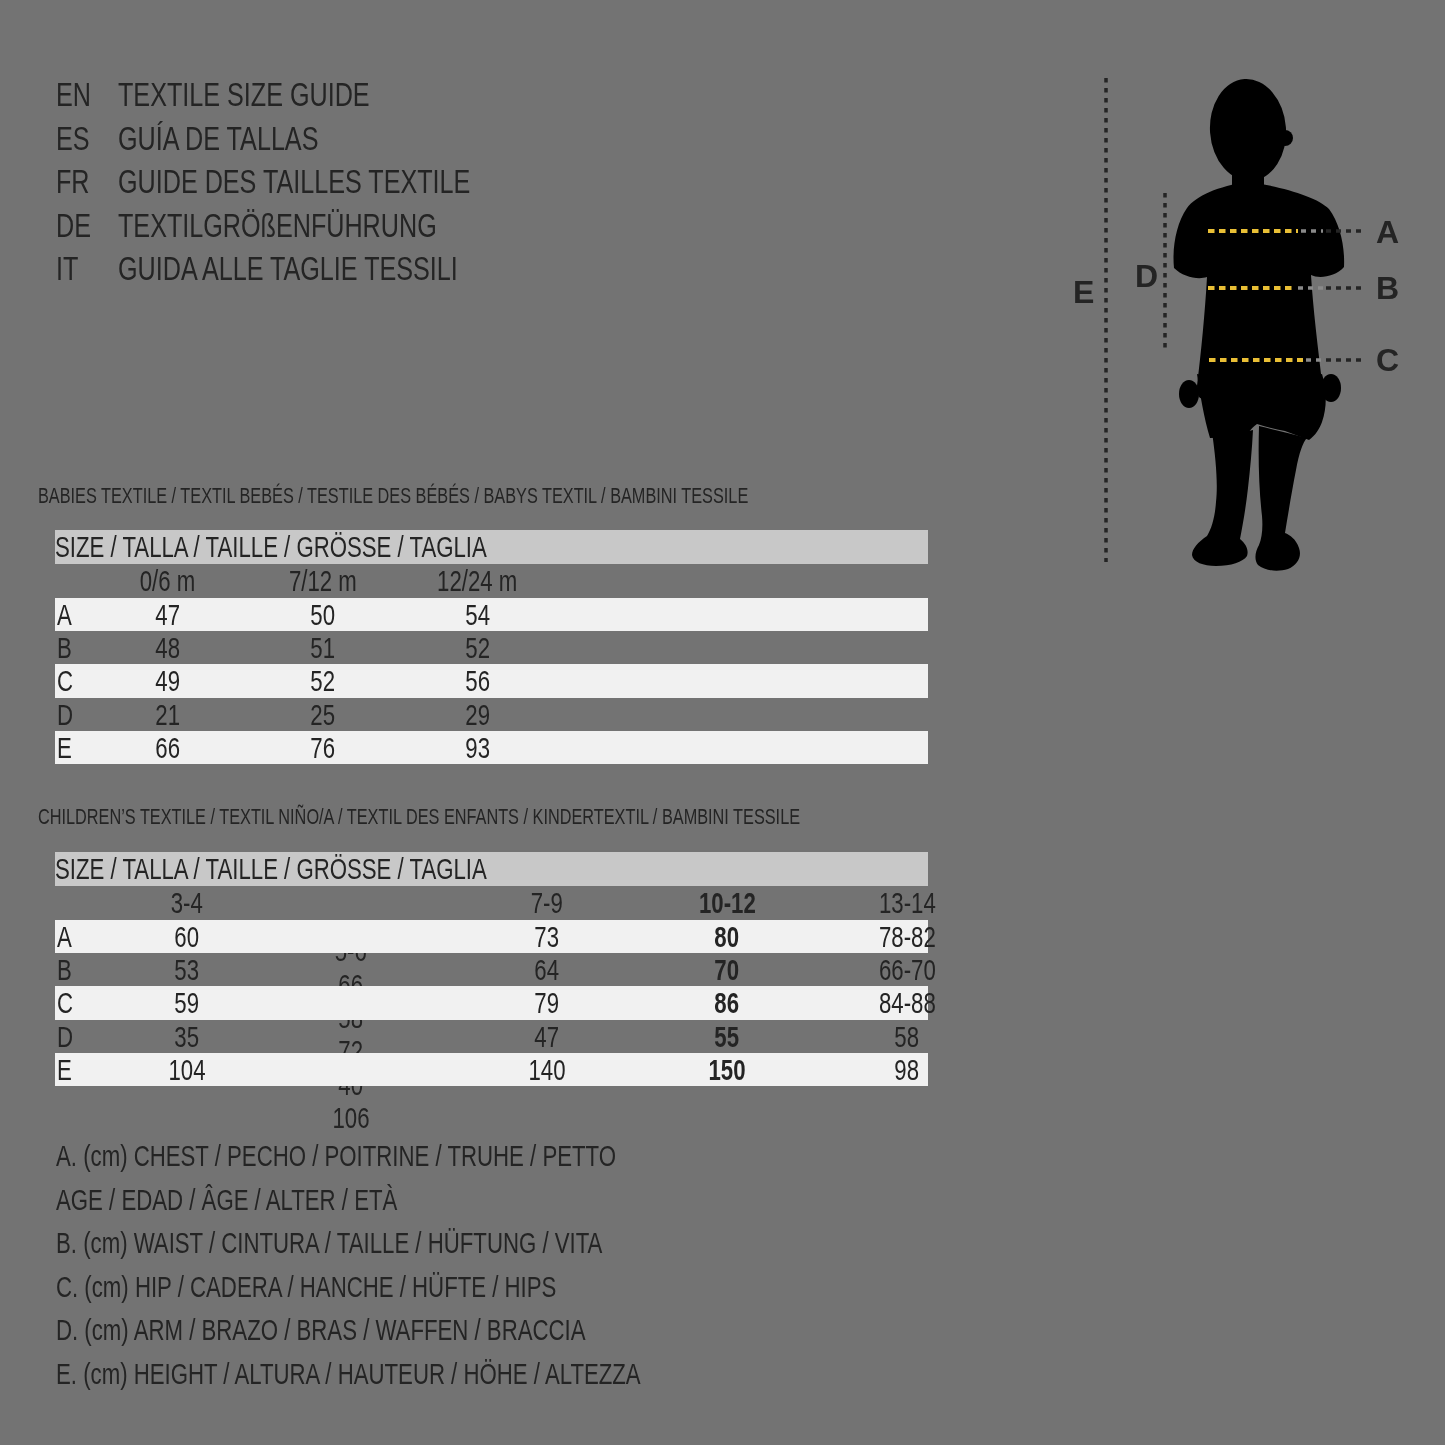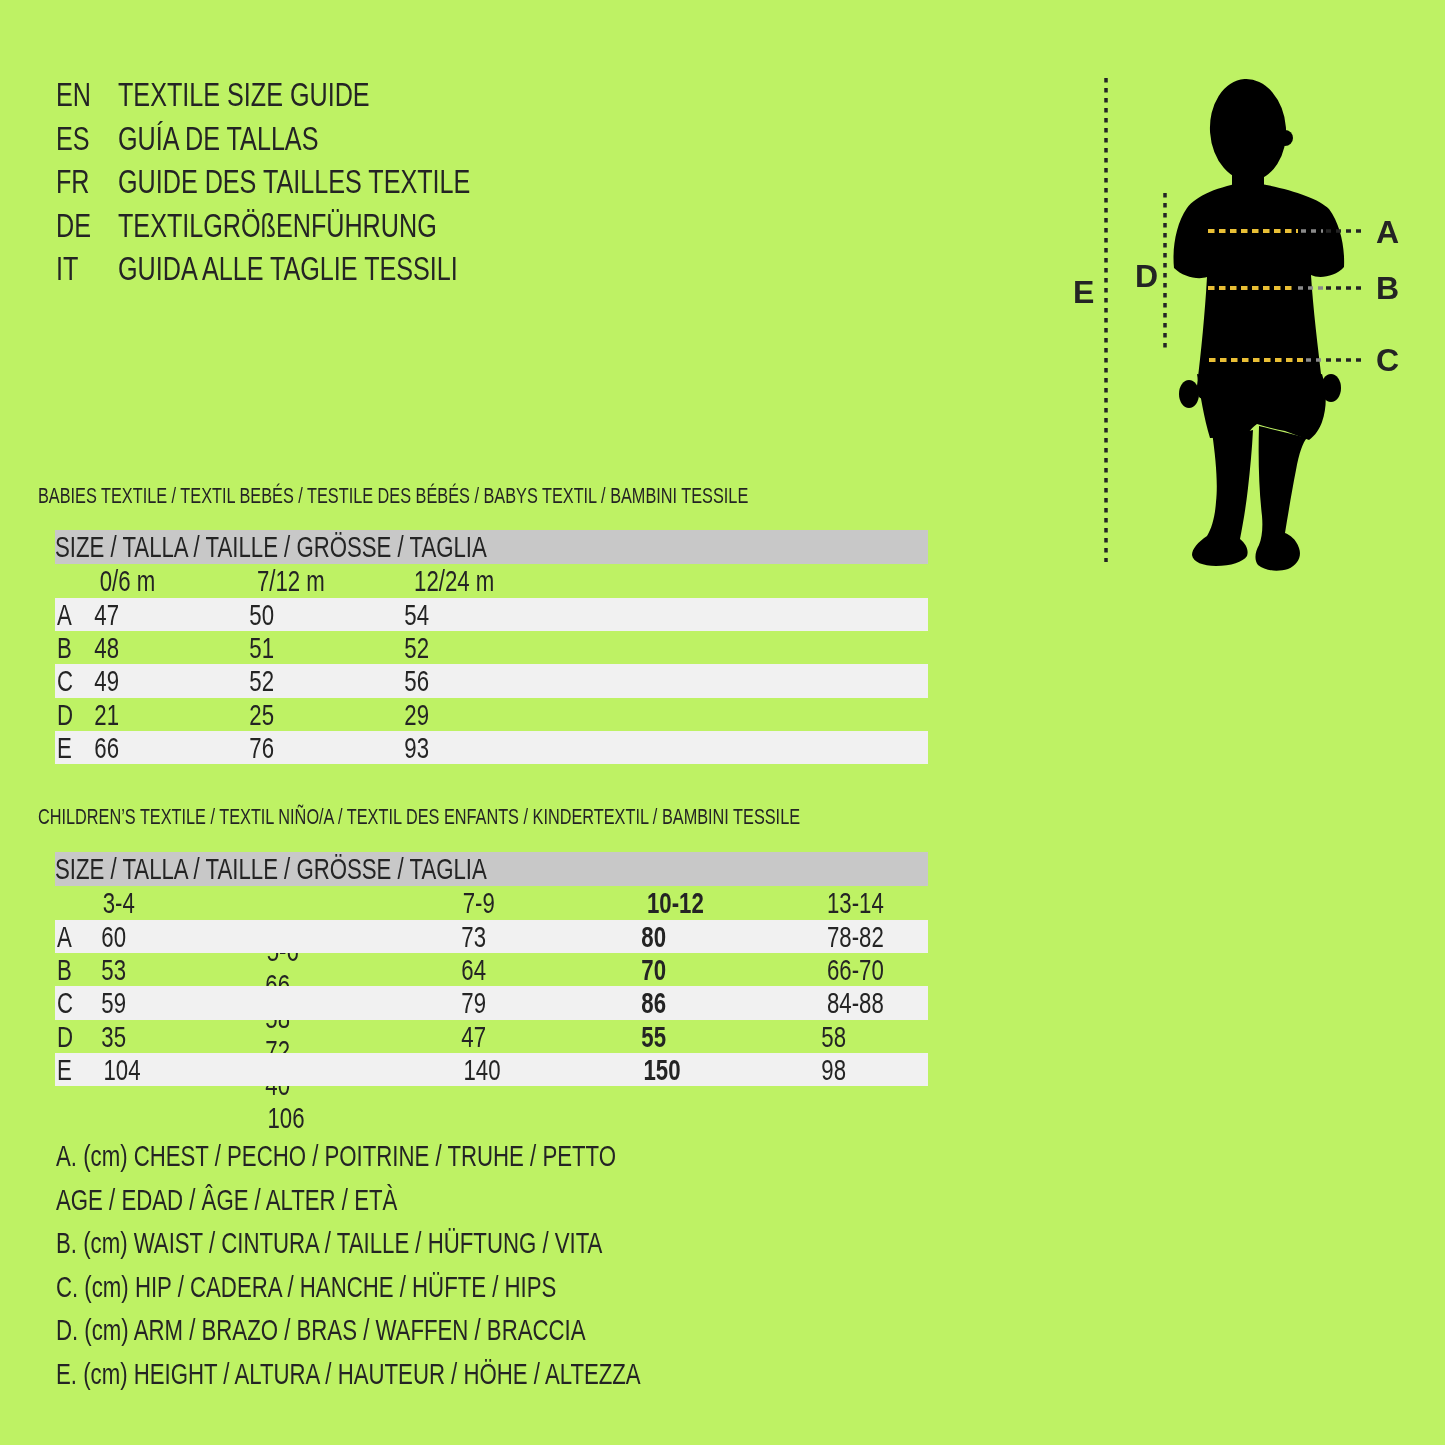--- a/index.html
+++ b/index.html
@@ -1,16 +1,16 @@
 <!DOCTYPE html>
 <html><head>
 <meta charset="utf-8">
 <style>
   html,body{margin:0;padding:0;background:#fff;}
-  .page{position:relative;width:1445px;height:1445px;background:#bef264;overflow:hidden;
+  .page{position:relative;width:1445px;height:1445px;background:#737373;overflow:hidden;
         font-family:"Liberation Sans","DejaVu Sans",sans-serif;color:#242424;}
   
   .cx{display:inline-block;transform:scaleX(0.74);transform-origin:0 50%;white-space:nowrap;}
   .cxc{display:inline-block;transform:scaleX(0.74);transform-origin:50% 50%;white-space:nowrap;}
 
   
   .lang-block{position:absolute;left:56px;top:73px;font-size:34px;}
   .lang-row{position:relative;height:43.5px;line-height:43.5px;}
   .lang-code{position:absolute;left:0;top:0;}
   .lang-title{position:absolute;left:62px;top:0;}
@@ -21,21 +21,21 @@
   .heading-children{top:800px;}
 
   
   .size-table{position:absolute;left:55px;width:873px;}
   .babies-table{top:530px;}
   .children-table{top:852px;}
   .size-bar{height:34px;line-height:34px;background:#c8c8c8;font-size:30px;}
   .col-row{position:relative;height:34px;line-height:34px;font-size:30px;}
   .rows .data-row{position:relative;height:33.2px;line-height:33.2px;font-size:30px;}
   .rows .data-row:nth-child(odd){background:#f1f1f1;}
-  .cell{position:absolute;top:0;}
+  .cell{position:absolute;top:0;text-align:center;}
   .row-label{position:absolute;left:2px;top:0;width:30px;text-align:left;}
   .bt .c1{left:35px;width:155px;}
   .bt .c2{left:190px;width:155px;}
   .bt .c3{left:345px;width:155px;}
   .ct .c1{left:42px;width:180px;}
   .ct .c2{left:206px;width:180px;margin-top:48px;}
   .ct .c3{left:402px;width:180px;}
   .ct .c4{left:582px;width:180px;font-weight:bold;}
   .ct .c5{left:762px;width:180px;}
 

